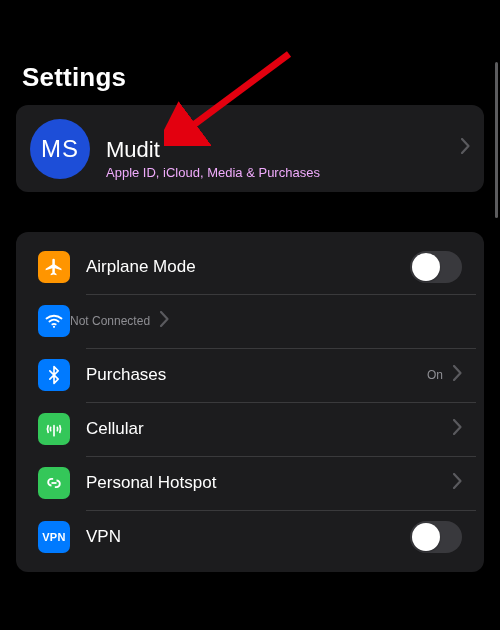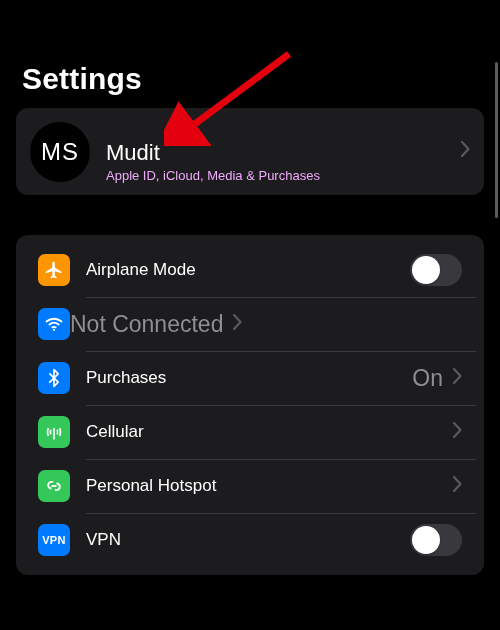--- a/index.html
+++ b/index.html
@@ -6,40 +6,40 @@
   body {
     width: 500px;
     height: 630px;
     background: #000;
     font-family: -apple-system, "SF Pro Text", "Helvetica Neue", Arial, sans-serif;
     color: #fff;
     overflow: hidden;
     position: relative;
   }
   .page-title {
-    font-size: 30px;
+    font-size: 26px;
     font-weight: 700;
     padding: 62px 22px 12px 22px;
     letter-spacing: 0.2px;
   }
   .card {
     background: #1c1c1e;
     border-radius: 12px;
     margin: 0 16px;
   }
   .profile-row {
     display: flex;
     align-items: center;
     padding: 12px 14px;
     position: relative;
   }
   .avatar {
     width: 60px; height: 60px;
     border-radius: 50%;
-    background: #000000;
+    background: #1d4ed8;
     color: #fff;
     font-size: 24px;
     font-weight: 500;
     display: flex;
     align-items: center;
     justify-content: center;
     flex: 0 0 auto;
     letter-spacing: 1px;
   }
   .profile-text { flex: 1; padding-left: 16px; }
@@ -78,21 +78,21 @@
     font-size: 16px;
   }
   .icon svg { display: block; }
   .row-label {
     flex: 1;
     font-size: 17px;
     color: #fff;
     padding-left: 16px;
   }
   .row-value {
-    font-size: 23px;
+    font-size: 12px;
     color: #8e8e93;
     padding-right: 4px;
   }
   .toggle {
     width: 52px; height: 32px;
     border-radius: 16px;
     background: #39393d;
     position: relative;
     flex: 0 0 auto;
   }

